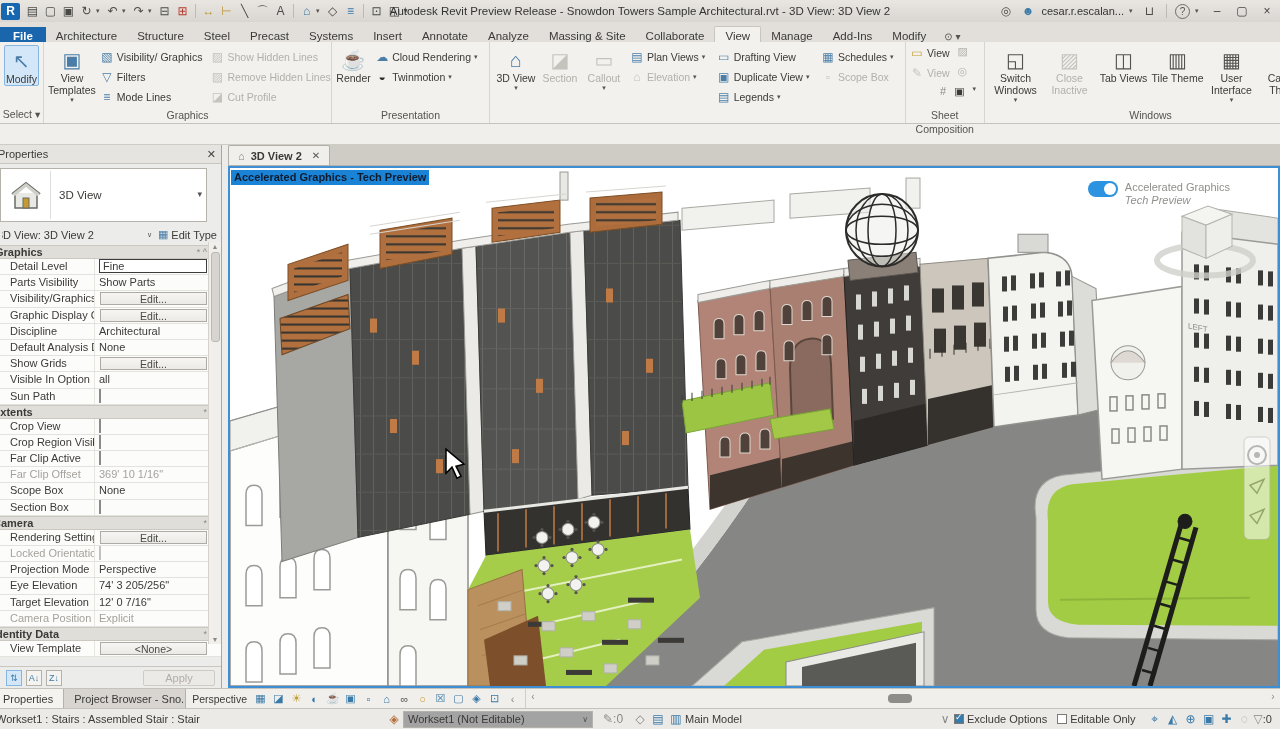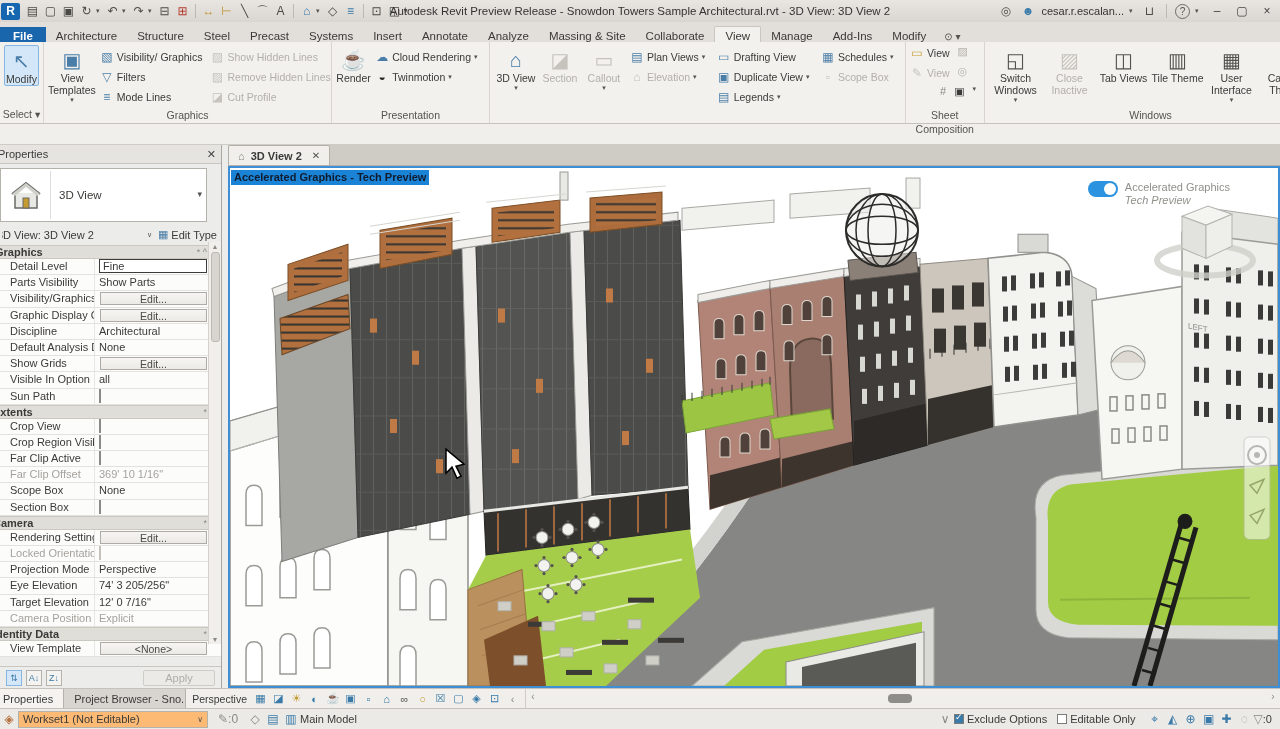--- a/index.html
+++ b/index.html
@@ -91,21 +91,21 @@
 .ptab.b{background:#d8d5d0;border-right:1px solid #b5b2ac;width:122px}
 .vcb{display:flex;align-items:center;gap:5px;padding:0 6px;background:#f0efeb;white-space:nowrap}
 .vcb .vic{font-size:11px;color:#3a7aa8;width:13px;text-align:center}
 .persp{font-size:10.5px;padding-right:2px}
 .hscroll{flex:1;position:relative;background:#f0efeb;border-left:1px solid #d0cdc7}
 .harrow{position:absolute;top:2px;width:14px;text-align:center;font-size:10px;color:#8a8a86}
 .hthumb{position:absolute;left:48%;top:5px;width:24px;height:9px;background:#8f8d89;border-radius:4px}
 
 .sbar{position:absolute;top:708px;left:0;right:0;height:21px;background:#eceae6;border-top:1px solid #c5c2bc;display:flex;align-items:center;font-size:11px;z-index:30;overflow:hidden}
 .sleft{width:385px;padding-left:2px;overflow:hidden;white-space:nowrap}
-.wsel{display:flex;align-items:center;gap:3px;border:1px solid #b5b2ac;background:#fdba74;height:17px;padding:0 4px;width:190px}
+.wsel{display:flex;align-items:center;gap:3px;border:1px solid #b5b2ac;background:#a3a3a3;height:17px;padding:0 4px;width:190px}
 .wsel .wc{margin-left:auto;font-size:8px;color:#55534f}
 .sgap{width:10px}
 .schk{display:flex;align-items:center;gap:3px;white-space:nowrap}
 .sq{width:10px;height:10px;border:1px solid #7a7a76;background:#fff;position:relative}
 .sq.c{background:#3a7aa8}
 .sq.c:after{content:"✓";position:absolute;left:0px;top:-3px;color:#fff;font-size:9px}
 .sic{font-size:12px;color:#3a7aa8;width:18px;text-align:center}
 .sic.dim{color:#8a8a86}
 </style>
 </head>
@@ -929,20 +929,21 @@
       <span class="vic" style="color:#8a8a86">‹</span>
     </div>
     <div class="hscroll">
       <span class="harrow" style="left:0">‹</span>
       <div class="hthumb"></div>
       <span class="harrow" style="right:0">›</span>
     </div>
   </div>
 
   <div class="sbar">
+    <div class="sleft"><span class="cut" style="margin-left:-6px">Workset1 : Stairs : Assembled Stair : Stair</span></div>
     <span class="sic" style="color:#b5713f">◈</span>
     <div class="wsel">
       <span>Workset1 (Not Editable)</span>
       <span class="wc">∨</span>
     </div>
     <span class="sgap"></span>
     <span class="sic dim">✎:0</span>
     <span class="sgap"></span>
     <span class="sic dim">◇</span>
     <span class="sic">▤</span>

